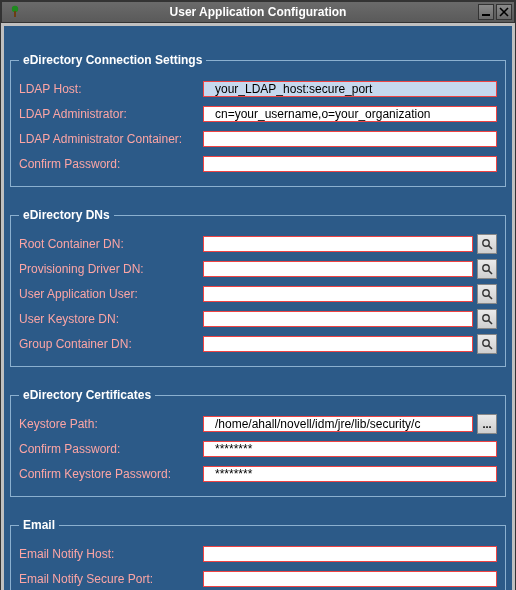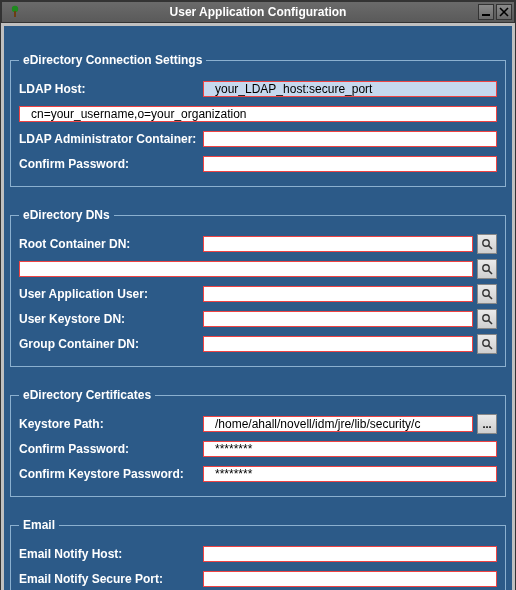--- a/index.html
+++ b/index.html
@@ -59,22 +59,22 @@
     padding: 0 4px;
     font-size: 12px;
   }
   .row {
     display: flex;
     align-items: center;
     margin: 3px 0;
     min-height: 22px;
   }
   .row label {
-    color: #ffffff;
-    font-weight: bold;
+    color: #fca5a5;
+    font-weight: normal;
     width: 184px;
     flex-shrink: 0;
     font-size: 12px;
   }
   .row input[type=text], .row input[type=password] {
     flex: 1;
     height: 16px;
     border: 1px solid #ef4444;
     background: #fff;
     font-family: Arial, Helvetica, sans-serif;
@@ -126,20 +126,21 @@
   <div class="content-area">
 
     <fieldset class="group">
       <legend>eDirectory Connection Settings</legend>
 
       <div class="row">
         <label>LDAP Host:</label>
         <input type="text" class="highlight" value="your_LDAP_host:secure_port" style="">
       </div>
       <div class="row">
+        <label>LDAP Administrator:</label>
         <input type="text" value="cn=your_username,o=your_organization" style="">
       </div>
       <div class="row">
         <label>LDAP Administrator Container:</label>
         <input type="password" value="" style="">
       </div>
       <div class="row">
         <label>Confirm Password:</label>
         <input type="password" value="" style="">
       </div>
@@ -154,20 +155,21 @@
         <div class="icon-btn">
           <span>
             <svg width="12" height="12" viewBox="0 0 12 12">
                 <circle cx="5" cy="5" r="3.2" fill="none" stroke="#333" stroke-width="1.4"></circle>
                 <line x1="7.5" y1="7.5" x2="11" y2="11" stroke="#333" stroke-width="1.6"></line>
               </svg>
           </span>
         </div>
       </div>
       <div class="row">
+        <label>Provisioning Driver DN:</label>
         <input type="text" value="" style="">
         <div class="icon-btn">
           <span>
             <svg width="12" height="12" viewBox="0 0 12 12">
                 <circle cx="5" cy="5" r="3.2" fill="none" stroke="#333" stroke-width="1.4"></circle>
                 <line x1="7.5" y1="7.5" x2="11" y2="11" stroke="#333" stroke-width="1.6"></line>
               </svg>
           </span>
         </div>
       </div>

